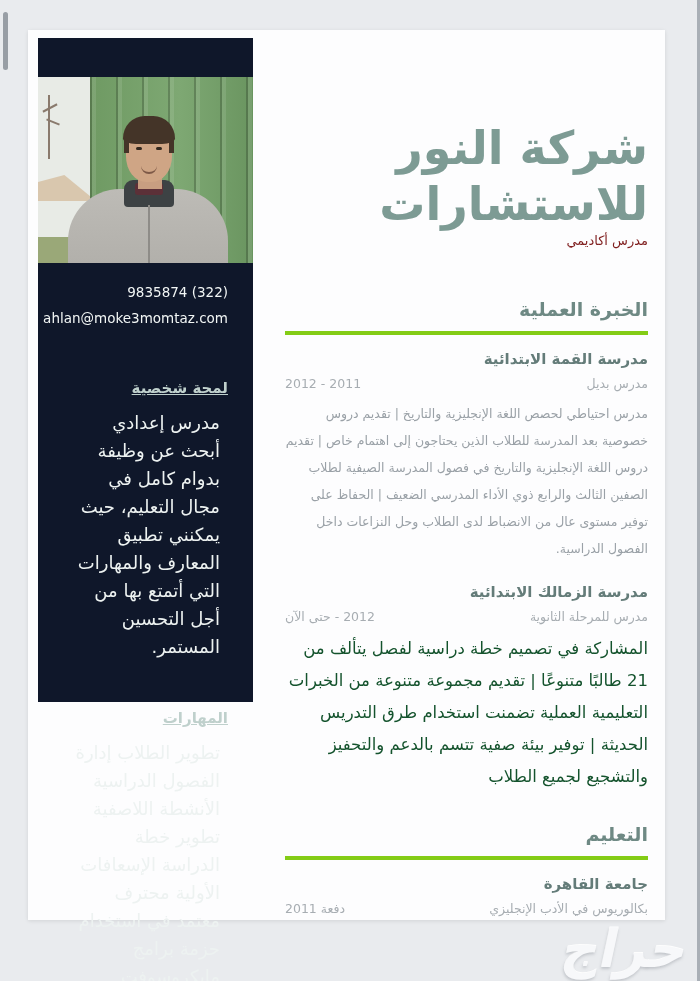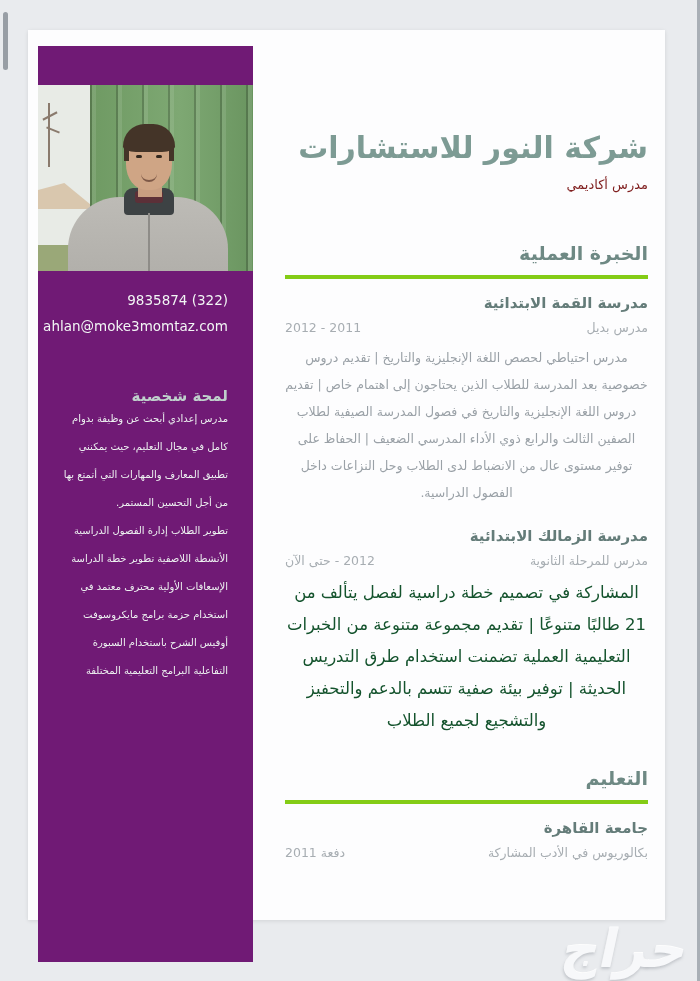--- a/index.html
+++ b/index.html
@@ -9,22 +9,22 @@
     font-family:"DejaVu Sans",sans-serif;
   }
   .left-scroll{position:absolute;left:3px;top:12px;width:5px;height:58px;background:#989ea5;border-radius:3px;}
   .right-edge{position:absolute;right:0;top:0;width:3px;height:100%;background:#a9afb6;}
   .page{
     position:absolute;left:28px;top:30px;width:637px;height:890px;
     background:#fdfdfe;box-shadow:0 1px 4px rgba(0,0,0,0.10);
   }
   
   .sidebar{
-    position:absolute;left:10px;top:16px;width:215px;height:916px;
-    background:#701a75;direction:rtl;text-align:right;color:#eef3f2;
+    position:absolute;left:10px;top:8px;width:215px;height:664px;
+    background:#0f172a;direction:rtl;text-align:right;color:#eef3f2;
   }
   .photo{position:relative;margin-top:39px;width:215px;height:186px;overflow:hidden;background:#75a069;}
   .photo .planks{position:absolute;left:52px;right:0;top:0;bottom:0;
     background:
       repeating-linear-gradient(90deg, rgba(0,0,0,0.20) 0 2px, rgba(255,255,255,0.10) 2px 6px, rgba(0,0,0,0) 6px 26px),
       linear-gradient(90deg,#6f9a63,#7ea873 55%,#6a9560);}
   .photo .sky{position:absolute;left:0;top:0;width:52px;height:186px;background:#e8ebe6;}
   .photo .tree{position:absolute;left:10px;top:18px;width:2px;height:64px;background:#8a7a6d;}
   .photo .branch1{position:absolute;left:4px;top:30px;width:16px;height:2px;background:#8a7a6d;transform:rotate(-28deg);}
   .photo .branch2{position:absolute;left:8px;top:44px;width:14px;height:2px;background:#8a7a6d;transform:rotate(22deg);}
@@ -42,36 +42,36 @@
     border-radius:50% 50% 30% 30% / 95% 95% 25% 25%;}
   .photo .sideburnL{position:absolute;left:86px;top:60px;width:5px;height:16px;background:#443428;}
   .photo .sideburnR{position:absolute;left:131px;top:60px;width:5px;height:16px;background:#443428;}
   .photo .eyeL{position:absolute;left:98px;top:70px;width:6px;height:3px;background:#33281f;border-radius:2px;}
   .photo .eyeR{position:absolute;left:118px;top:70px;width:6px;height:3px;background:#33281f;border-radius:2px;}
   .photo .mouth{position:absolute;left:103px;top:88px;width:16px;height:7px;border-bottom:2px solid #7d5947;border-radius:0 0 9px 9px;}
   .contact{margin-top:16px;padding:0 25px;line-height:26px;font-size:13.5px;color:#f2f6f5;}
   .contact .phone{direction:ltr;unicode-bidi:isolate;display:block;text-align:right;}
   .contact .email{display:block;}
   .contact .location{display:block;font-size:12px;color:#dbe5e3;}
-  .side-heading{margin-top:48px;padding:0 25px;font-size:15px;font-weight:bold;color:#bfd0cc;}
-  .side-text{padding:0 25px;font-size:10px;line-height:28px;color:#edf2f1;}
+  .side-heading{margin-top:48px;padding:0 25px;font-size:15px;font-weight:bold;color:#bfd0cc;text-decoration:underline;}
+  .side-text{margin-top:12px;padding:0 33px;font-size:18px;line-height:28px;color:#edf2f1;}
   
   .main{
     position:absolute;top:0;right:17px;width:363px;direction:rtl;text-align:right;
   }
-  .company{margin-top:90px;font-size:30px;line-height:56px;font-weight:bold;color:#7d9b94;letter-spacing:0;}
+  .company{margin-top:90px;font-size:46px;line-height:56px;font-weight:bold;color:#7d9b94;letter-spacing:0;}
   .jobtitle{font-size:13px;line-height:18px;color:#7f1d1d;}
   .section-h{margin-top:46px;font-size:19px;line-height:26px;font-weight:bold;color:#6e8984;
     padding-bottom:9px;border-bottom:4px solid #84cc16;}
   .section-h.edu{margin-top:28px;}
   .org{margin-top:14px;font-size:15px;line-height:21px;font-weight:bold;color:#647c79;text-align:right;}
   .org.mt{margin-top:20px;}
   .meta-row{margin-top:5px;display:flex;justify-content:space-between;align-items:baseline;
     font-size:12.5px;line-height:17px;color:#a7adb2;}
-  .desc{margin-top:8px;font-size:12.5px;line-height:27px;color:#9aa1a7;text-align:center;}
+  .desc{margin-top:8px;font-size:12.5px;line-height:27px;color:#9aa1a7;}
   .desc.big{font-size:16.5px;line-height:32px;color:#14532d;margin-top:8px;}
   
   .watermark{
     position:absolute;right:12px;bottom:2px;font-size:52px;font-weight:bold;
     color:#f7f8fa;transform:skewX(-12deg);
     text-shadow:0 2px 3px rgba(120,126,134,0.35), 0 -1px 0 #ffffff;
     letter-spacing:4px;direction:rtl;
   }
 </style>
 </head>
@@ -108,20 +108,21 @@
       </div>
 
       <div class="contact">
         <span class="phone">9835874 (322)</span>
         <span class="email">ahlan@moke3momtaz.com</span>
       </div>
 
       <div class="side-heading">لمحة شخصية</div>
       <div class="side-text">مدرس إعدادي أبحث عن وظيفة بدوام كامل في مجال التعليم، حيث يمكنني تطبيق المعارف والمهارات التي أتمتع بها من أجل التحسين المستمر.</div>
 
+      <div class="side-heading">المهارات</div>
       <div class="side-text">تطوير الطلاب إدارة الفصول الدراسية الأنشطة اللاصفية تطوير خطة الدراسة الإسعافات الأولية محترف معتمد في استخدام حزمة برامج مايكروسوفت أوفيس الشرح باستخدام السبورة التفاعلية البرامج التعليمية المختلفة</div>
     </div>
 
     <div class="main">
 
       <div class="company">شركة النور للاستشارات</div>
       <div class="jobtitle">مدرس أكاديمي</div>
 
       <div class="section-h">الخبرة العملية</div>
 
@@ -136,21 +137,21 @@
       <div class="meta-row">
         <span>مدرس للمرحلة الثانوية</span>
         <span>2012 - حتى الآن</span>
       </div>
       <div class="desc big">المشاركة في تصميم خطة دراسية لفصل يتألف من 21 طالبًا متنوعًا | تقديم مجموعة متنوعة من الخبرات التعليمية العملية تضمنت استخدام طرق التدريس الحديثة | توفير بيئة صفية تتسم بالدعم والتحفيز والتشجيع لجميع الطلاب</div>
 
       <div class="section-h edu">التعليم</div>
 
       <div class="org">جامعة القاهرة</div>
       <div class="meta-row">
-        <span>بكالوريوس في الأدب المشاركة</span>
+        <span>بكالوريوس في الأدب الإنجليزي</span>
         <span>دفعة 2011</span>
       </div>
 
     </div>
   </div>
 
   <div class="watermark">حراج</div>
 </div>
 
 </body></html>

